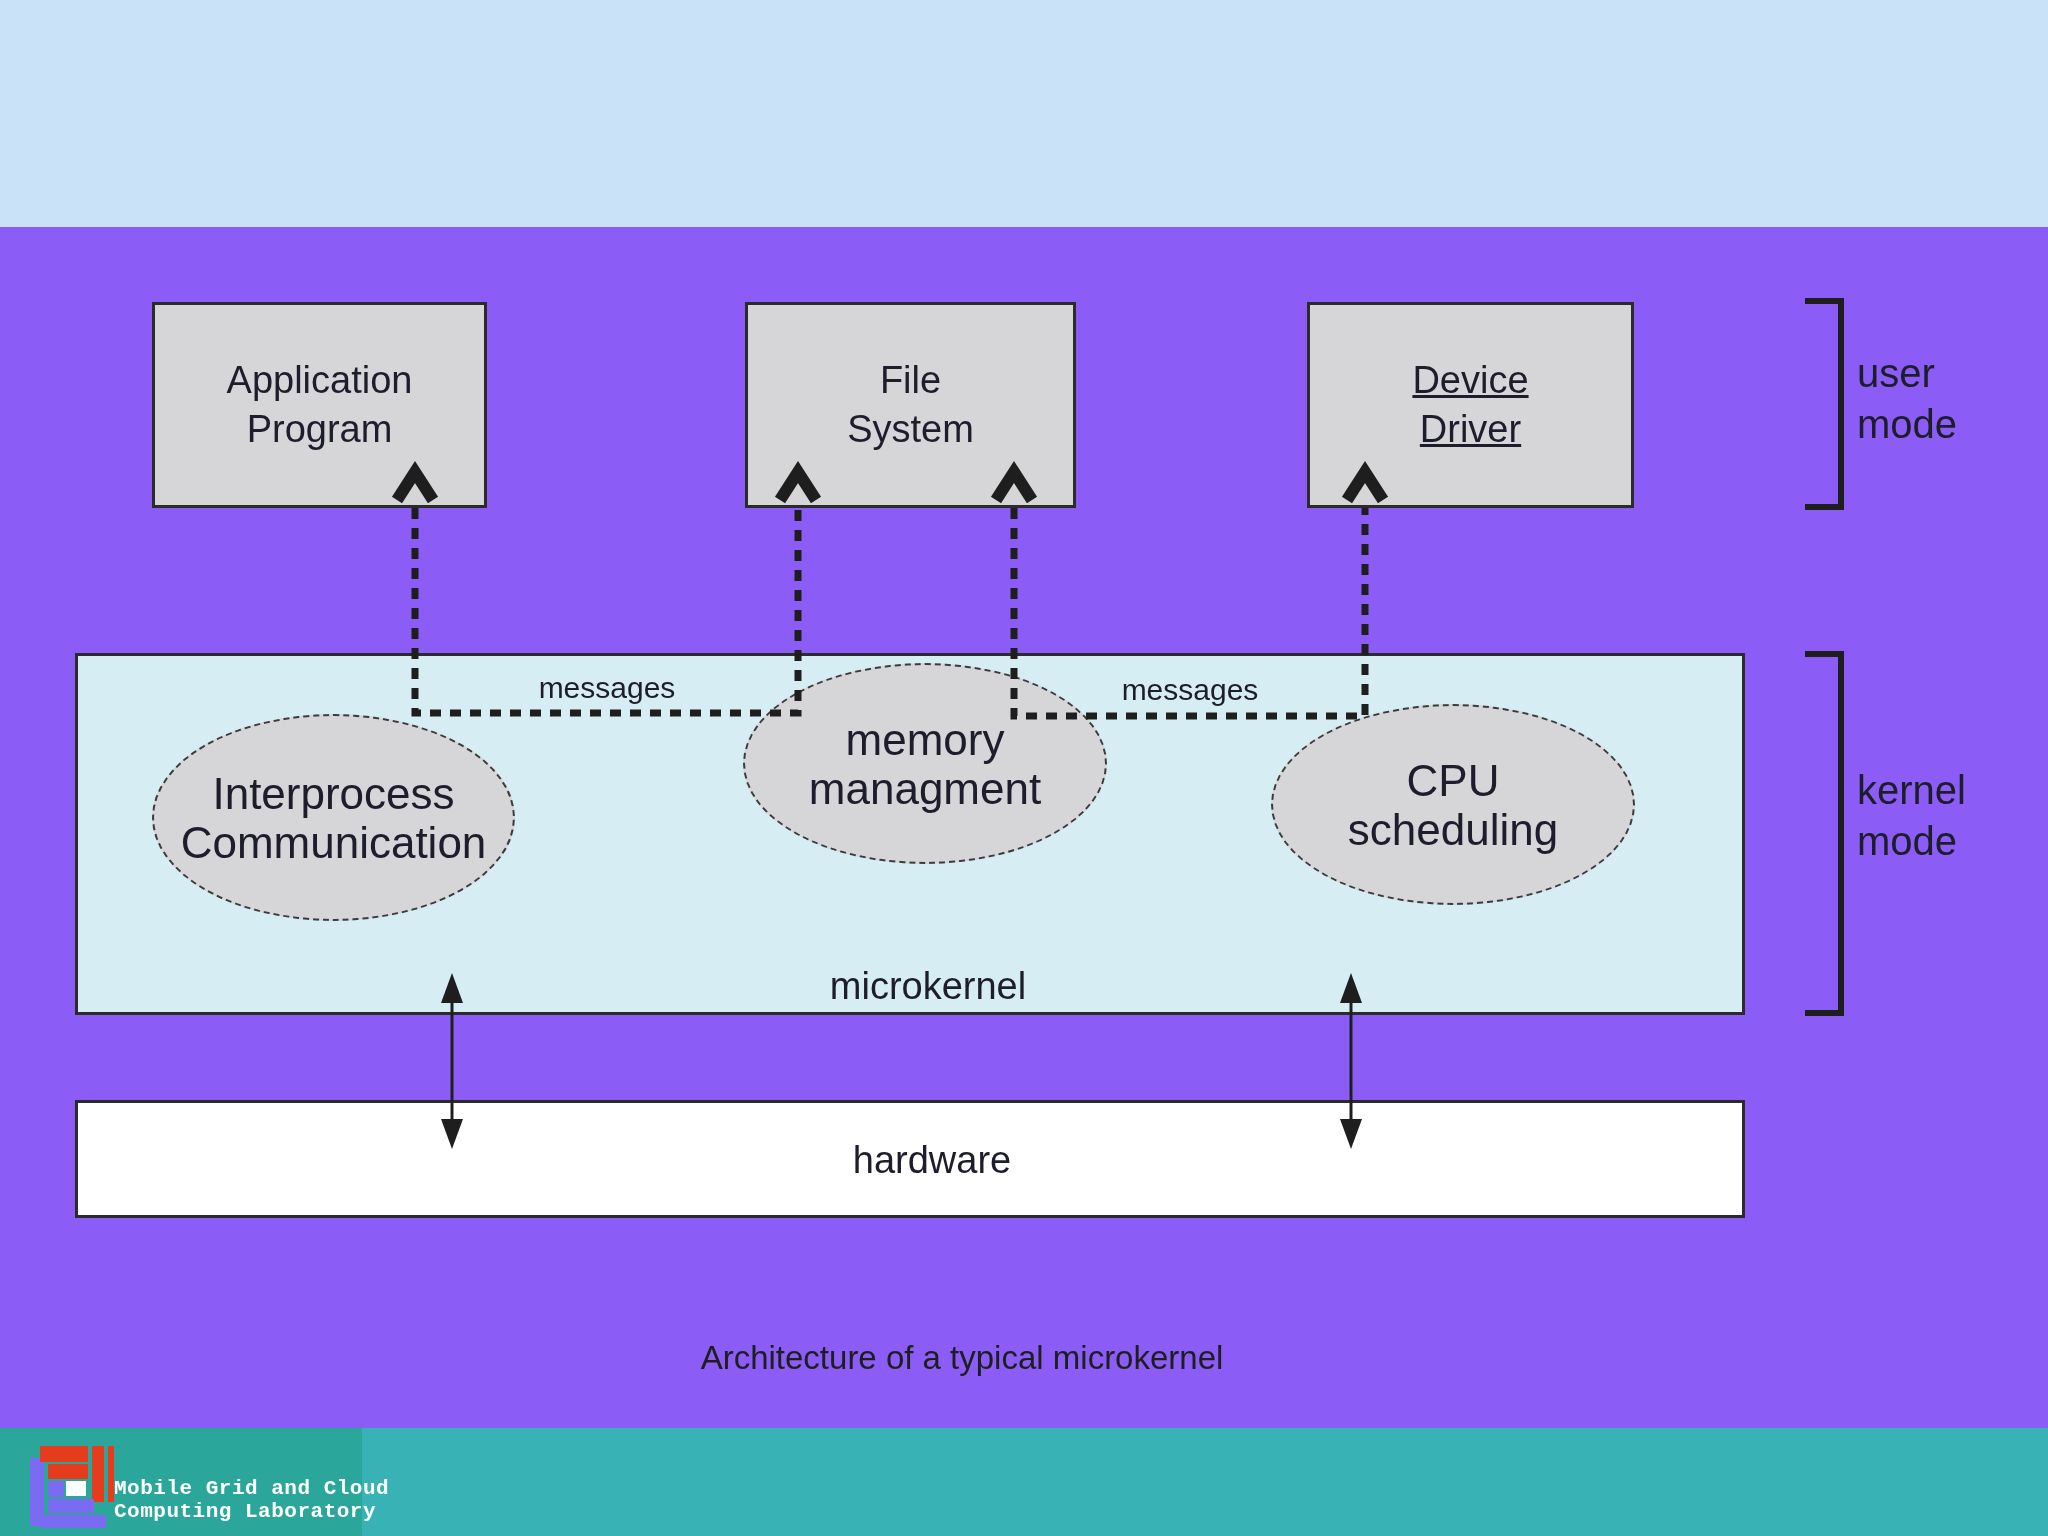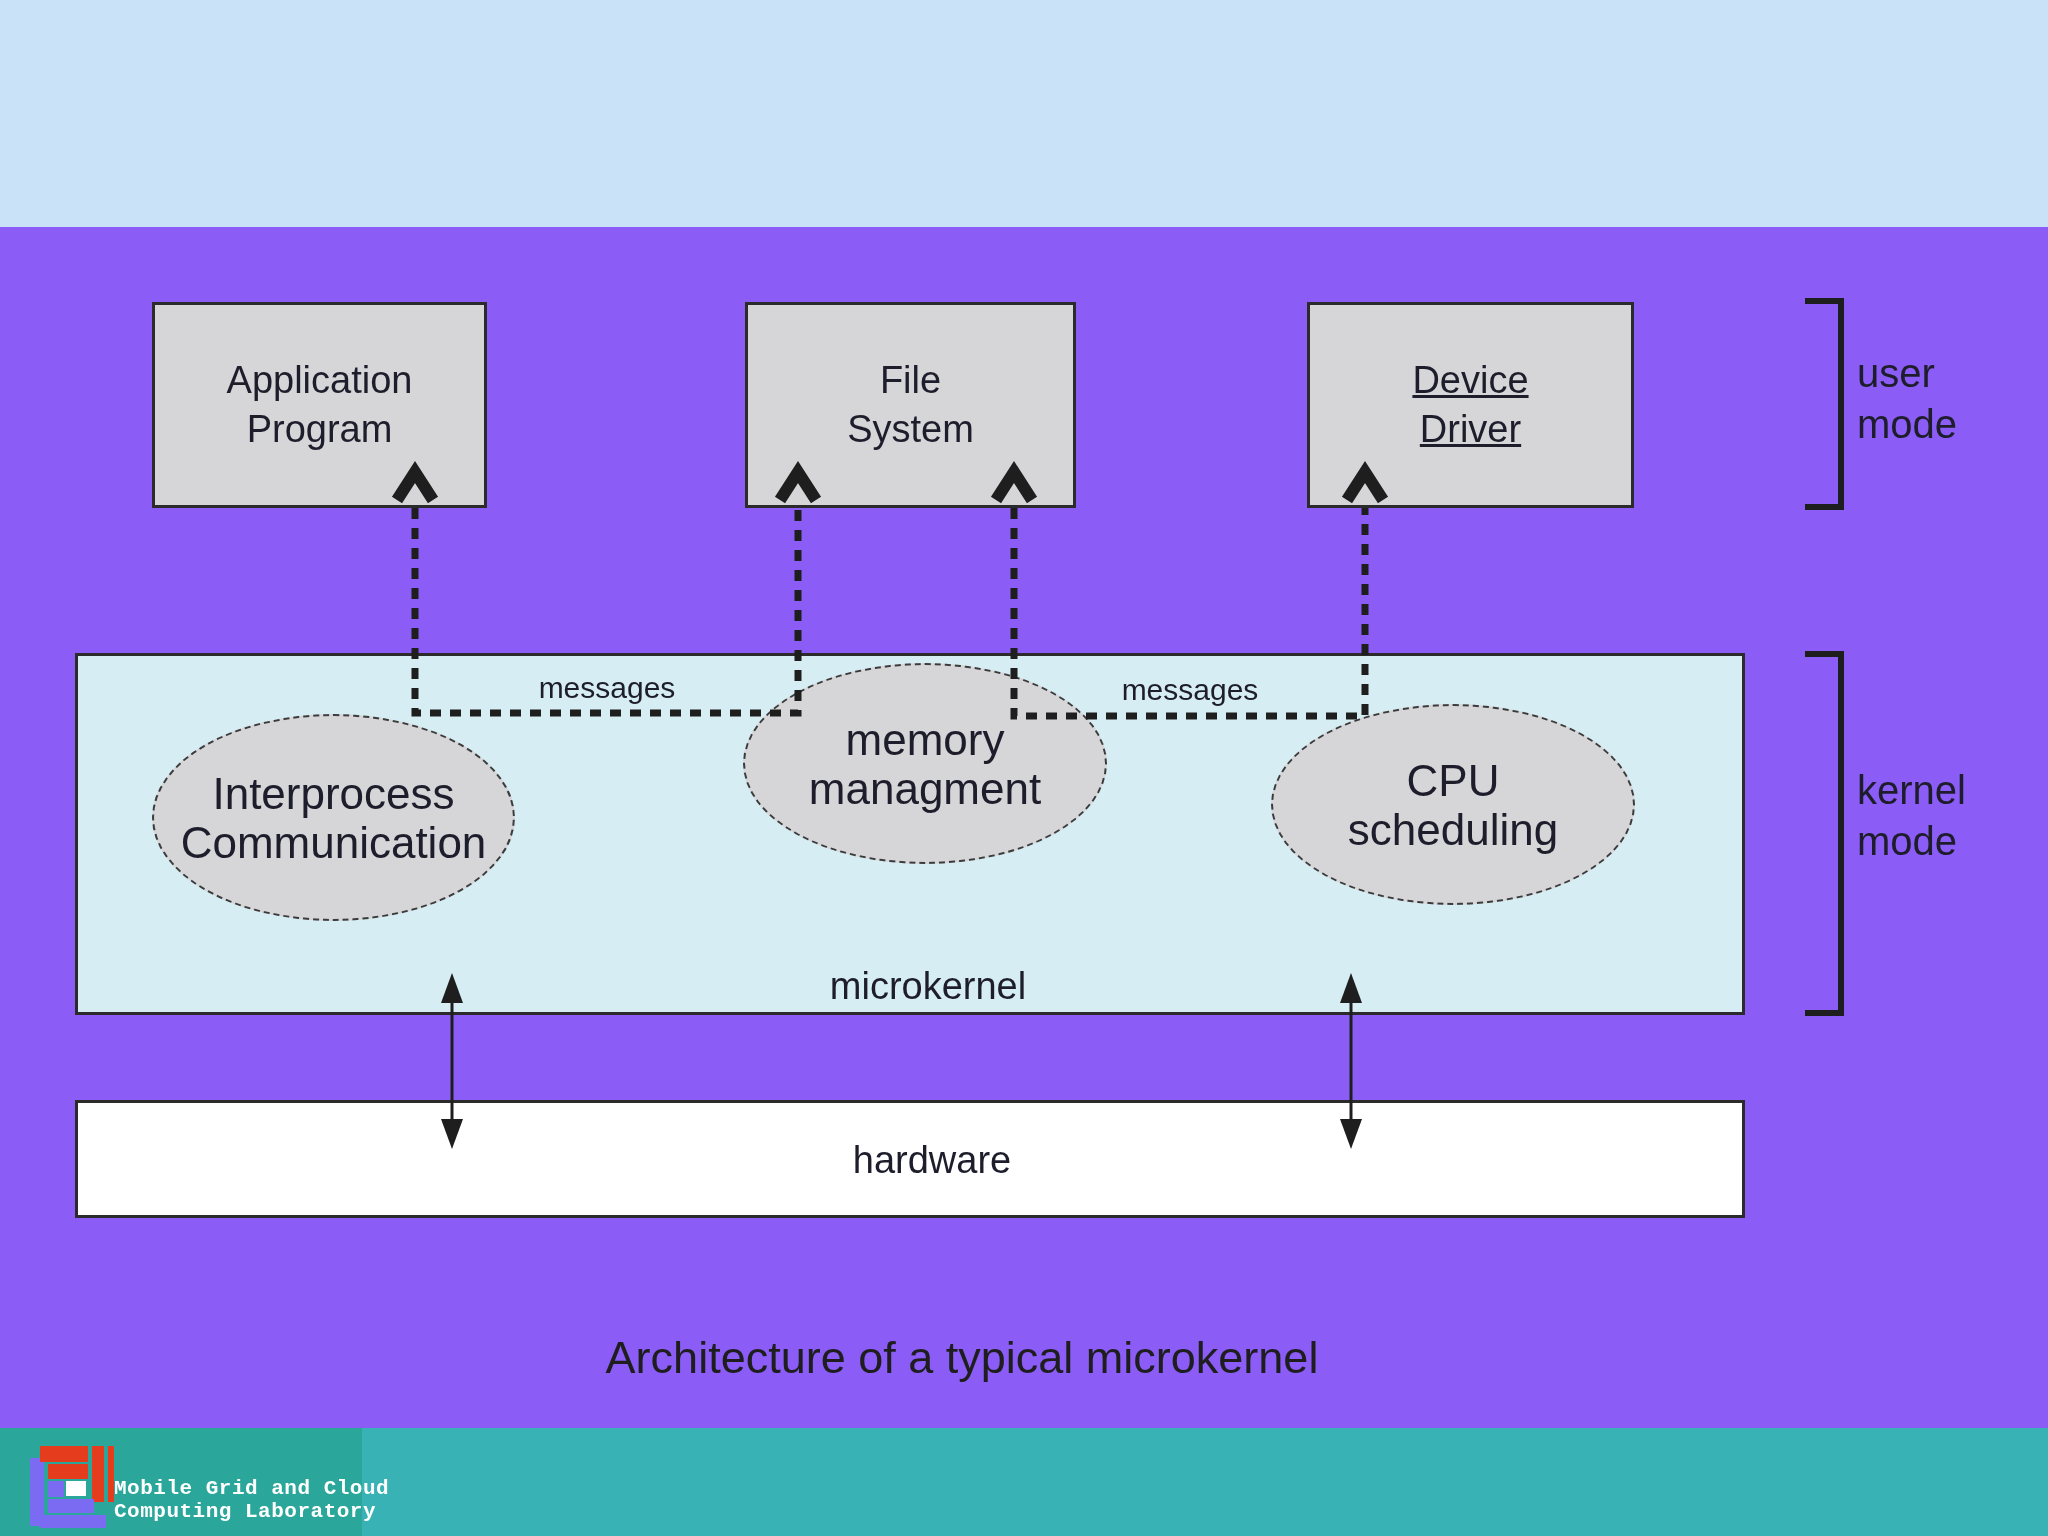--- a/index.html
+++ b/index.html
@@ -73,21 +73,21 @@
   .mode-lbl{font-size:40px;line-height:51px;}
   .mode-user{left:1857px;top:348px;}
   .mode-kernel{left:1857px;top:765px;}
 
   
   .overlay{left:0;top:0;width:2048px;height:1536px;pointer-events:none;}
 
   
   .title{
     left:962px;top:1358px;transform:translate(-50%,-50%);
-    font-size:45px;color:#1e1e1e;white-space:nowrap;
+    font-size:33px;color:#1e1e1e;white-space:nowrap;
   }
 
   
   .footer{left:0;top:1428px;width:2048px;height:108px;background:var(--footer-teal-right);}
   .footer-left{left:0;top:1428px;width:362px;height:108px;background:var(--footer-teal-left);}
   .logo{left:30px;top:1446px;width:86px;height:80px;}
   .logo .r{position:absolute;}
   .footer-text{
     left:114px;top:1461px;width:250px;height:78px;
     display:flex;flex-direction:column;justify-content:center;

